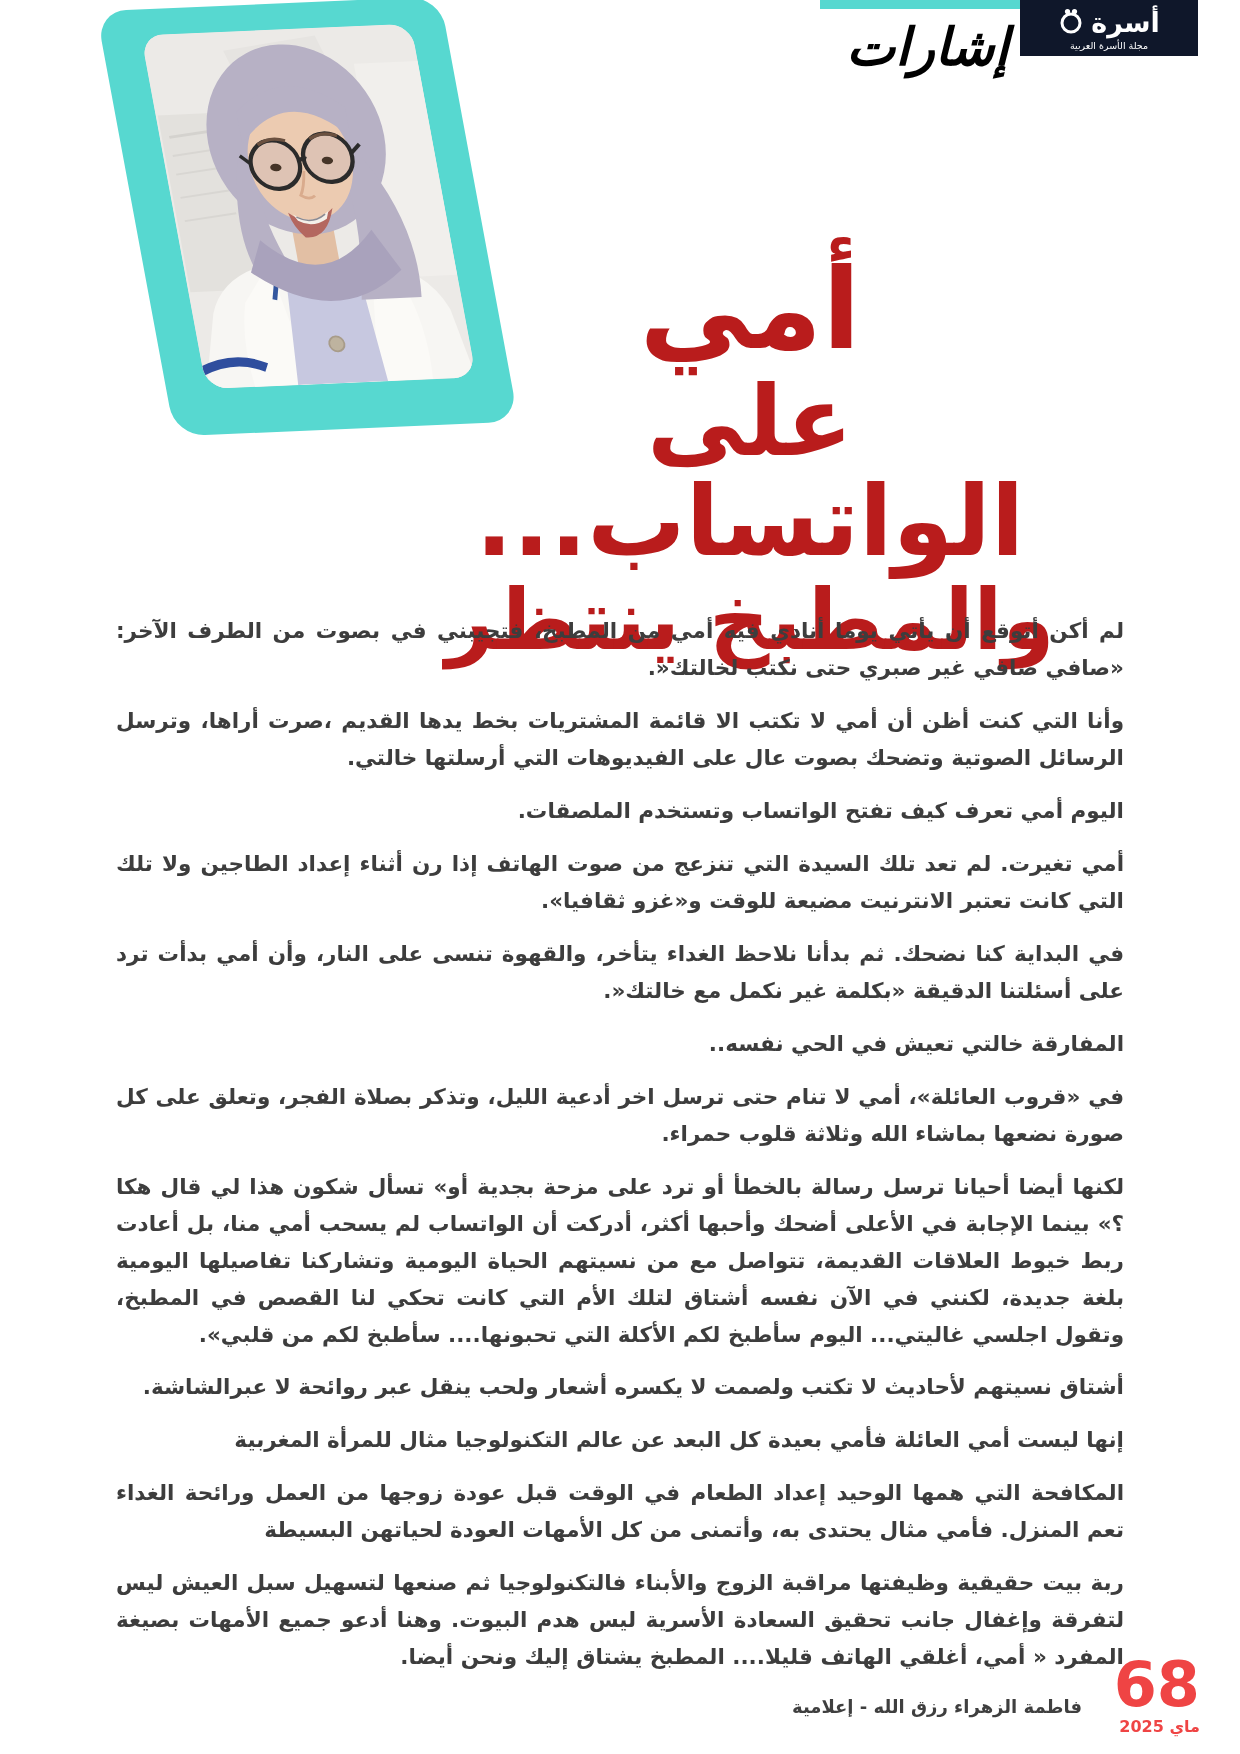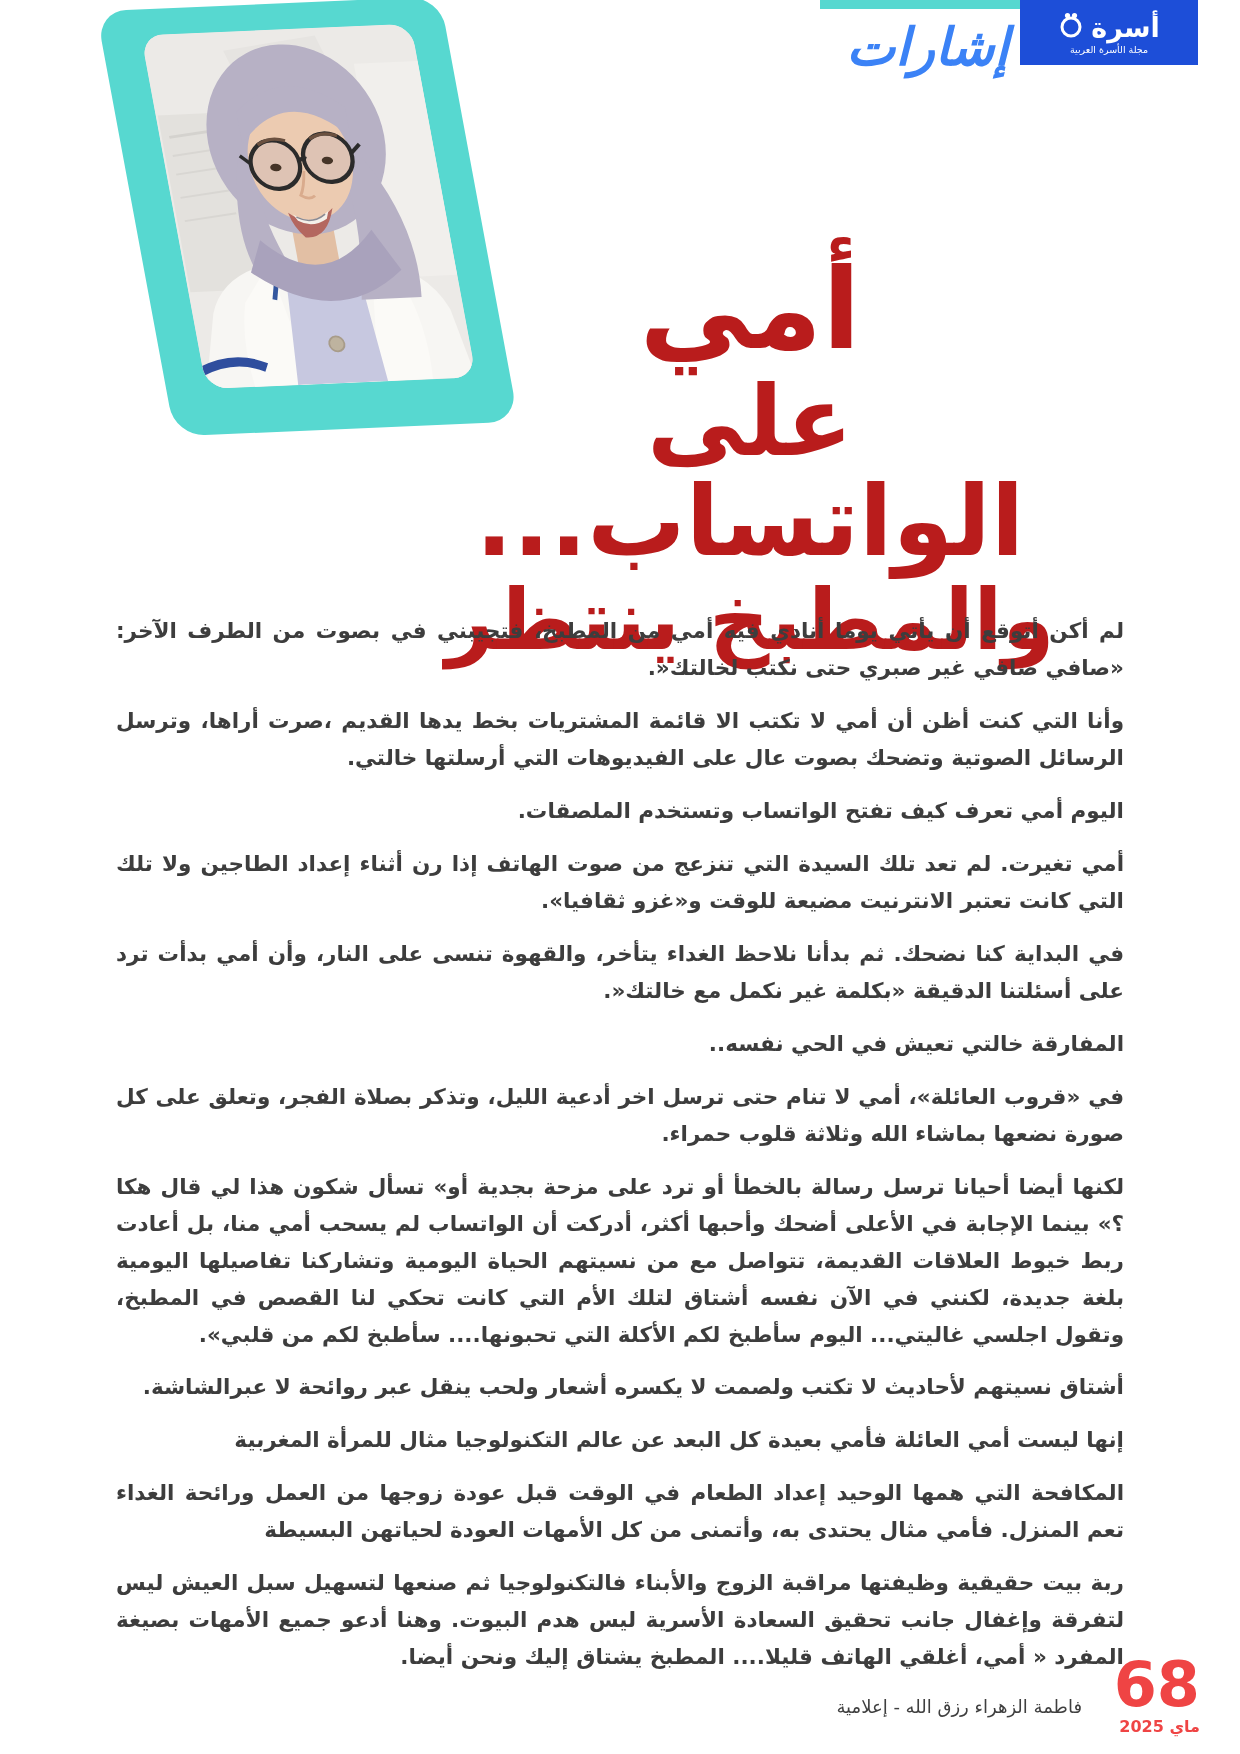--- a/index.html
+++ b/index.html
@@ -9,31 +9,31 @@
     background:#ffffff;
     overflow:hidden;
     font-family:"DejaVu Sans",sans-serif;
   }
   
   .top-strip{
     position:absolute;left:820px;top:0;width:378px;height:9px;
     background:#57d8d0;
   }
   .logo-box{
-    position:absolute;left:1020px;top:0;width:178px;height:65px;
-    background:#1d4ed8;
+    position:absolute;left:1020px;top:0;width:178px;height:56px;
+    background:#0f172a;
     display:flex;flex-direction:column;align-items:center;justify-content:center;
     color:#ffffff;
   }
   .logo-row{display:flex;align-items:center;gap:7px;}
   .logo-title{font-size:27px;font-weight:bold;line-height:1;}
   .logo-tagline{font-size:9.5px;line-height:1;margin-top:1px;letter-spacing:0.5px;text-align:right;}
   .section-label{
     position:absolute;left:845px;top:14px;width:165px;
-    color:#3b82f6;
+    color:#000000;
     font-size:52px;font-weight:bold;font-style:italic;
     text-align:center;direction:rtl;line-height:1.3;
   }
   
   .photo-frame{
     position:absolute;left:96px;top:4px;width:344px;height:428px;
     background:#57d8d0;border-radius:30px;
     transform:rotate(-2.5deg) skewX(8deg);
     transform-origin:170px 0;
   }
@@ -53,21 +53,21 @@
   .title-l3{font-size:84px;line-height:1.05;letter-spacing:-1px;margin-top:4px;}
   
   .article{
     position:absolute;top:597px;left:100px;right:100px;
     direction:rtl;text-align:justify;
     font-size:21.5px;line-height:1.72;color:#3d3d3d;
   }
   .article p{margin:16px;padding:0;font-weight:bold;}
   .byline{
     font-size:18px;color:#3f3f3f;text-align:right;
-    margin-top:3px;margin-left:0;margin-right:58px;
+    margin-top:3px;margin-left:0;margin-right:58px;font-weight:bold;
   }
   
   .footer{
     position:absolute;right:40px;bottom:18px;text-align:right;color:#ef4444;
   }
   .pagenum{font-size:62px;font-weight:bold;line-height:0.95;}
   .issue-date{font-size:16px;font-weight:bold;direction:rtl;margin-top:2px;}
 </style>
 </head>
 <body>

